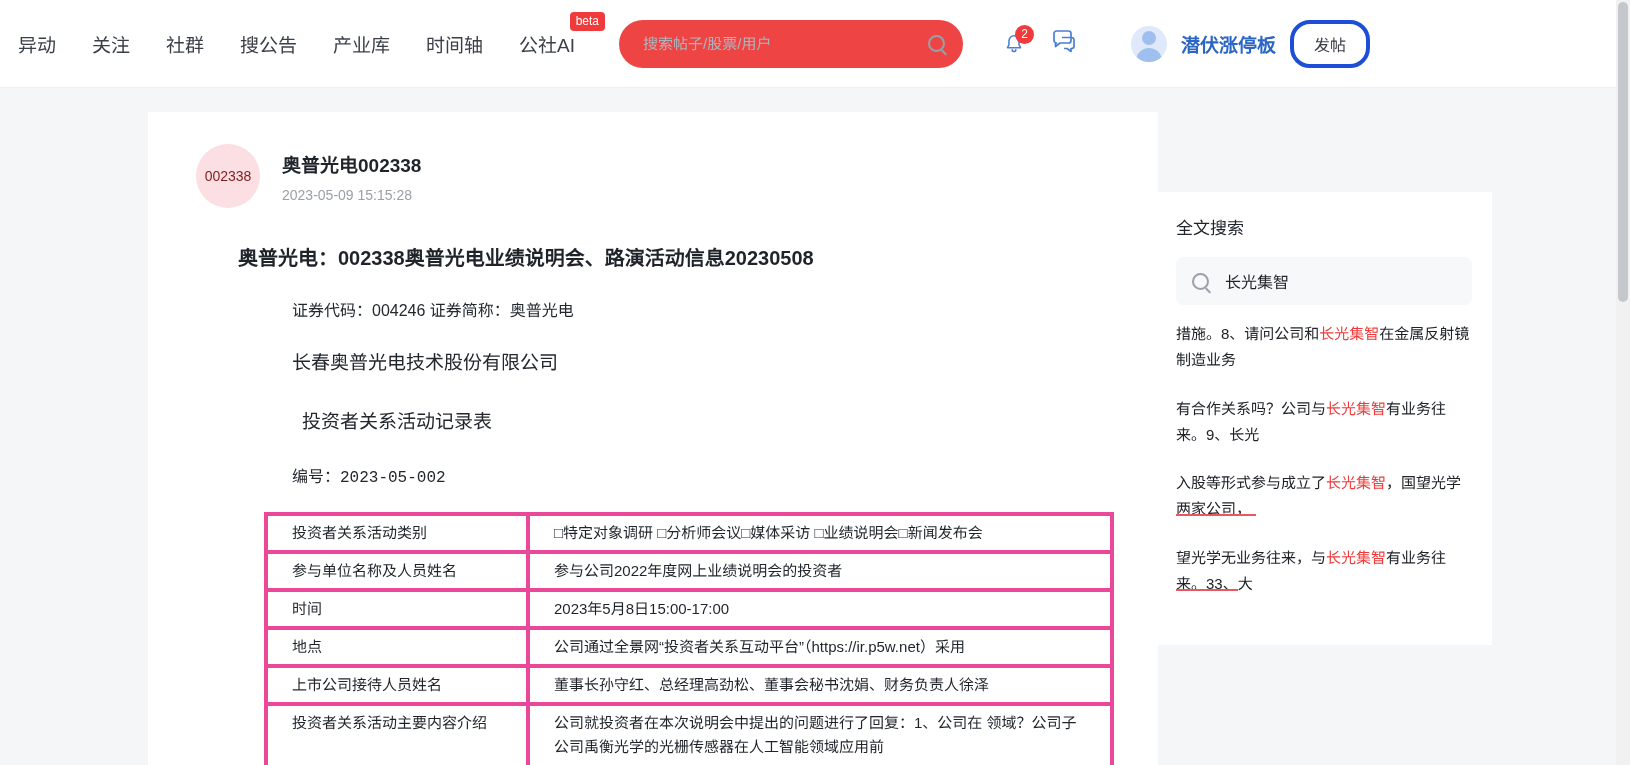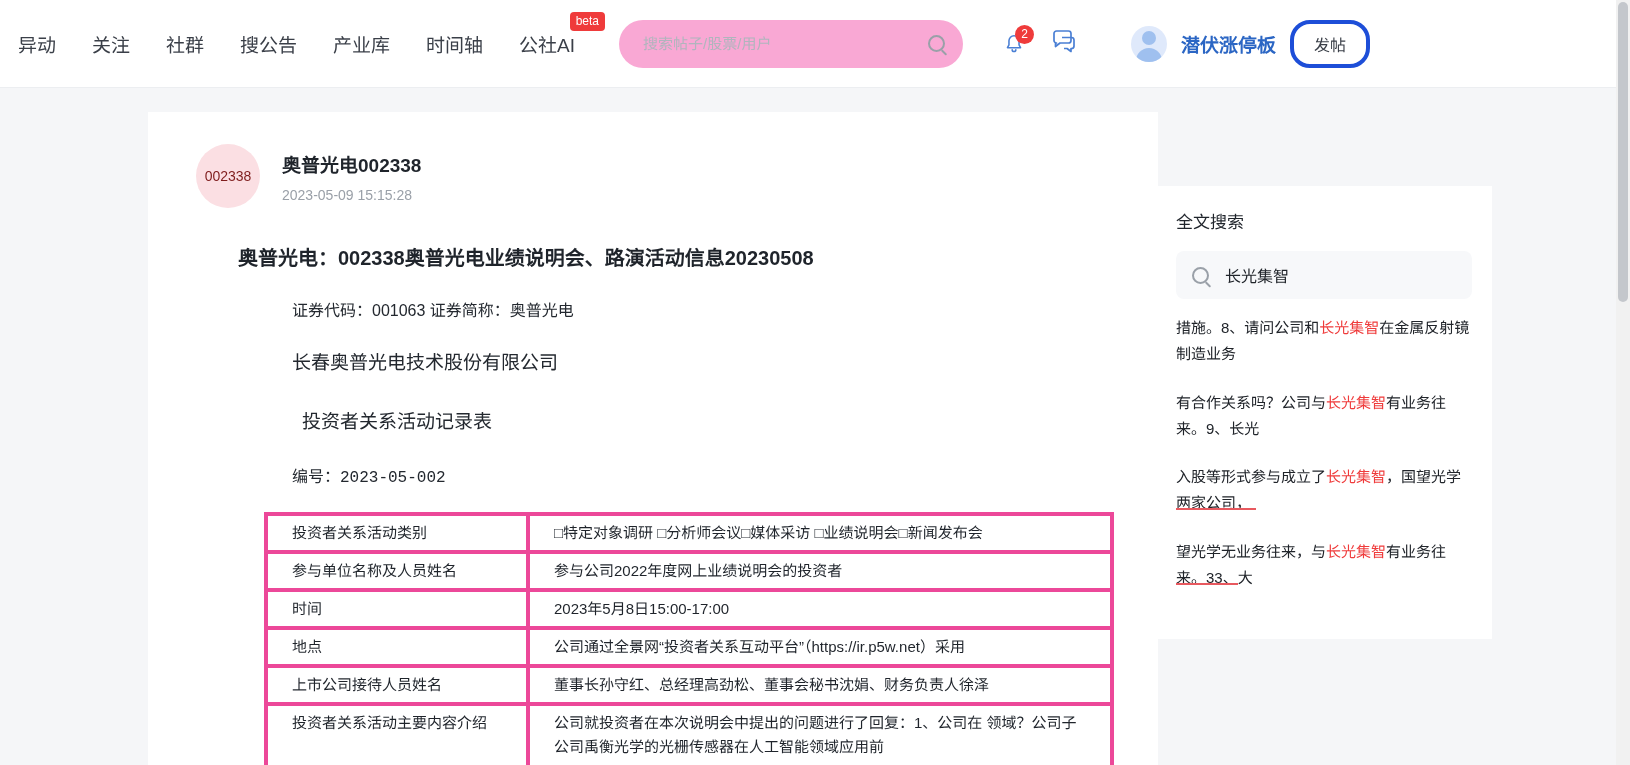--- a/index.html
+++ b/index.html
@@ -43,21 +43,21 @@
     font-size: 12px;
     line-height: 1;
     padding: 3px 6px 4px;
     border-radius: 4px;
   }
 
   .search-box {
     margin-left: 44px;
     width: 344px;
     height: 48px;
-    background: #f9a8d4;
+    background: #ef4444;
     border-radius: 24px;
     display: flex;
     align-items: center;
     padding: 0 18px 0 22px;
   }
   .search-box input {
     flex: 1;
     border: none;
     outline: none;
     background: transparent;
@@ -234,21 +234,21 @@
     overflow: hidden;
     white-space: nowrap;
   }
   table.irtable td.col1 { width: 262px; }
   table.irtable td.tall { white-space: normal; height: 80px; }
 
   
   .rightpanel {
     position: absolute;
     left: 1156px;
-    top: 98px;
+    top: 104px;
     width: 336px;
     background: #fff;
     padding: 22px 20px 26px 20px;
   }
   .rp-title {
     font-size: 17px;
     color: #1f242b;
     margin-bottom: 18px;
   }
   .rp-search {
@@ -372,21 +372,21 @@
       <div class="stock-avatar">002338</div>
       <div class="author-meta">
         <div class="author-name">奥普光电002338</div>
         <div class="post-time">2023-05-09 15:15:28</div>
       </div>
     </div>
 
     <div class="post-title">奥普光电：002338奥普光电业绩说明会、路演活动信息20230508</div>
 
     <div class="doc">
-      <p class="p1">证券代码：001063 证券简称：奥普光电</p>
+      <p class="p1">证券代码：004246 证券简称：奥普光电</p>
       <p class="p2">长春奥普光电技术股份有限公司</p>
       <p class="p3">投资者关系活动记录表</p>
       <p class="p4">编号：2023-05-002</p>
 
       <table class="irtable">
         <tbody>
             <tr>
           <td class="col1">投资者关系活动类别</td>
           <td>□特定对象调研 □分析师会议□媒体采访 □业绩说明会□新闻发布会</td>
         </tr>

